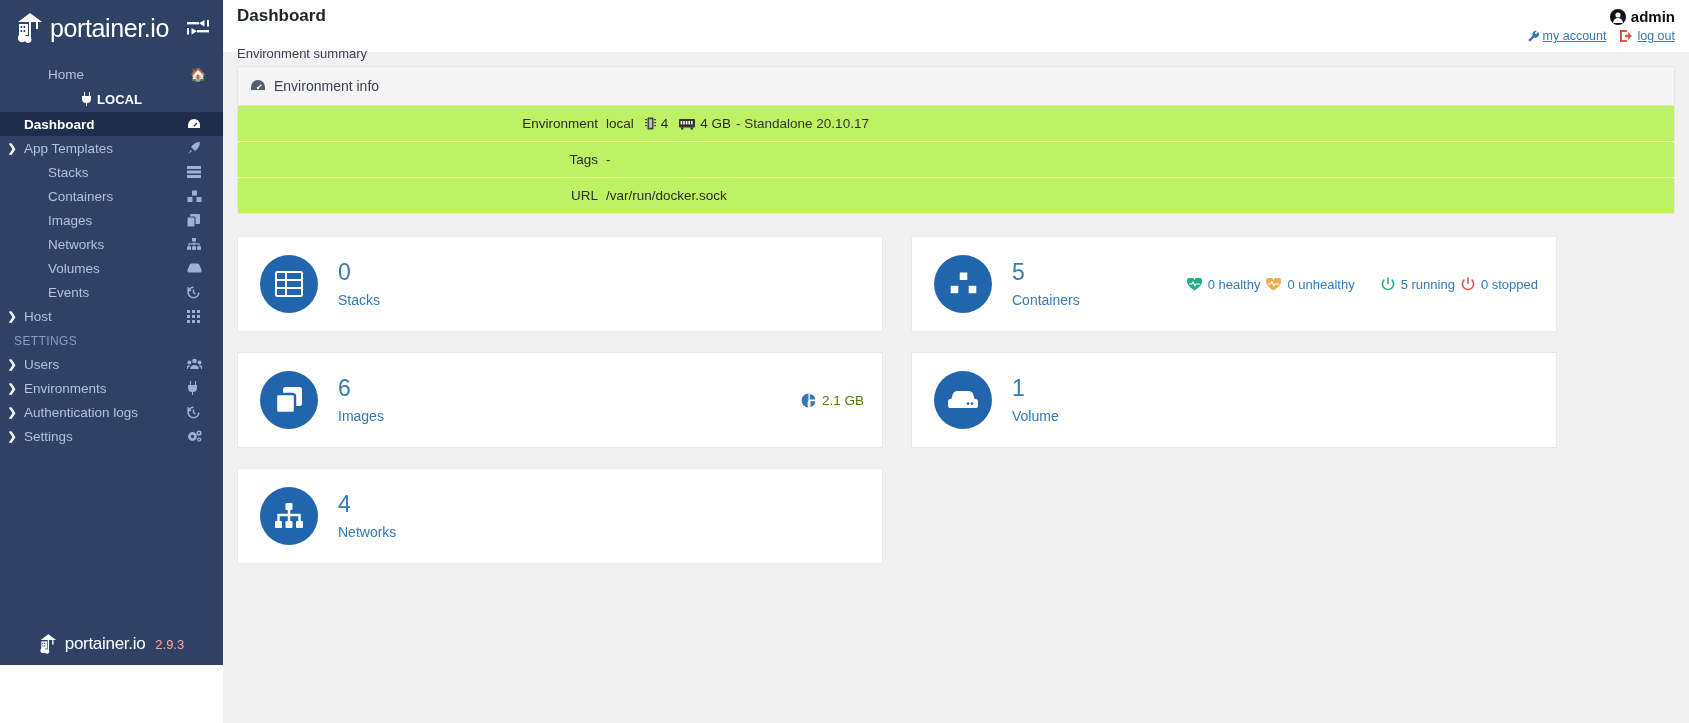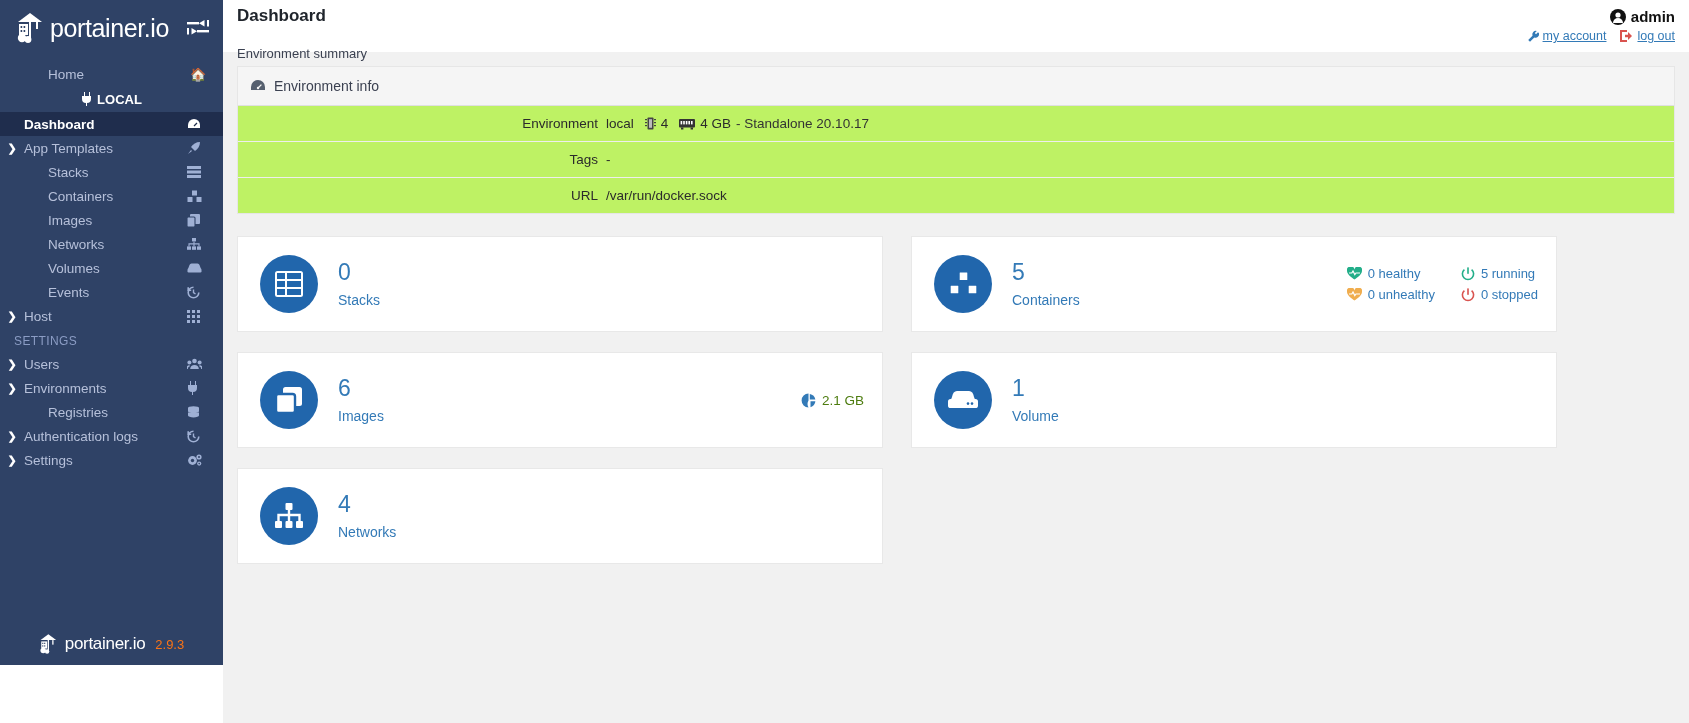--- a/index.html
+++ b/index.html
@@ -58,21 +58,21 @@
     font-size: 12px; color: #8b9cc4; padding: 6px 0 4px 14px;
     letter-spacing: .4px;
   }
   .sidebar-footer {
     position: absolute; bottom: 10px; left: 0; width: 100%;
     display: flex; align-items: center; justify-content: center; gap: 6px;
     color: #ffffff; font-size: 14px;
   }
   .sidebar-footer .fl { width: 20px; height: 22px; position: relative; }
   .sidebar-footer .fname { font-size: 17px; letter-spacing: -0.3px; }
-  .sidebar-footer .fver { font-size: 13px; color: #f97316; margin-left: 4px;}
+  .sidebar-footer .fver { font-size: 13px; color: #fca5a5; margin-left: 4px;}
 
   
   .main { flex: 1 1 auto; height: 723px; background: #f1f1f1; position: relative; }
   .topbar {
     background: #ffffff; height: 52px; padding: 6px 14px 0 14px;
     display: flex; align-items: flex-start; justify-content: space-between;
     border-bottom: 1px solid #ffffff;
   }
   .page-title { font-size: 17px; color: #20252c; font-weight: bold; line-height: 20px;}
   .page-sub { font-size: 13px; color: #3b4151; margin-top: 20px; }
@@ -124,21 +124,21 @@
     background: #2166ac; color: #ffffff;
     display: flex; align-items: center; justify-content: center;
     flex: 0 0 58px; margin-right: 20px;
   }
   .card-num { font-size: 23px; color: #337ab7; line-height: 22px; font-weight: 400;}
   .card-lbl { font-size: 14px; color: #337ab7; margin-top: 9px; }
   .card-right {
     margin-left: auto; display: flex; gap: 26px;
     font-size: 13px; color: #337ab7;
   }
-  .statcol { display: flex; flex-direction: column; gap: 6px; }
+  .statcol { display: flex; flex-direction: row; gap: 6px; }
   .stat { display: flex; align-items: center; gap: 6px; white-space: nowrap;}
   .size-badge {
     margin-left: auto; display: flex; align-items: center; gap: 6px;
     font-size: 13.5px; color: #4d7c0f;
   }
   svg { display: block; }
 </style>
 </head>
 <body>
 
@@ -322,31 +322,20 @@
     <div class="nav-item">
       <span class="caret">❯</span>
       <span class="nav-label">Environments</span>
       <span class="nav-icon">
         <svg width="11" height="14" viewBox="0 0 11 14">
             <path d="M3 0v4H1v3a4 4 0 004 4v3h1v-3a4 4 0 004-4V4H9V0H8v4H4V0z" fill="#9fb0d4"></path>
           </svg>
       </span>
     </div>
 
-    <div class="nav-item indent">
-      <span class="caret"></span>
-      <span class="nav-label">Registries</span>
-      <span class="nav-icon">
-        <svg width="13" height="13" viewBox="0 0 13 13">
-            <ellipse cx="6.5" cy="2" rx="5.5" ry="1.8" fill="#9fb0d4"></ellipse>
-            <path d="M1 2v3.2c0 1 2.5 1.8 5.5 1.8S12 6.2 12 5.2V2z" fill="#9fb0d4"></path>
-            <path d="M1 6.4v3.2c0 1 2.5 1.8 5.5 1.8S12 10.6 12 9.6V6.4z" fill="#9fb0d4"></path>
-          </svg>
-      </span>
-    </div>
 
     <div class="nav-item">
       <span class="caret">❯</span>
       <span class="nav-label">Authentication logs</span>
       <span class="nav-icon">
         <svg width="13" height="13" viewBox="0 0 13 13">
             <path d="M6.5 1.2a5.3 5.3 0 105.3 5.3" stroke="#9fb0d4" stroke-width="1.6" fill="none"></path>
             <path d="M1.2 1.2v3h3" stroke="#9fb0d4" stroke-width="1.6" fill="none"></path>
             <path d="M6.5 3.6v3l2 1.4" stroke="#9fb0d4" stroke-width="1.4" fill="none"></path>
           </svg>

